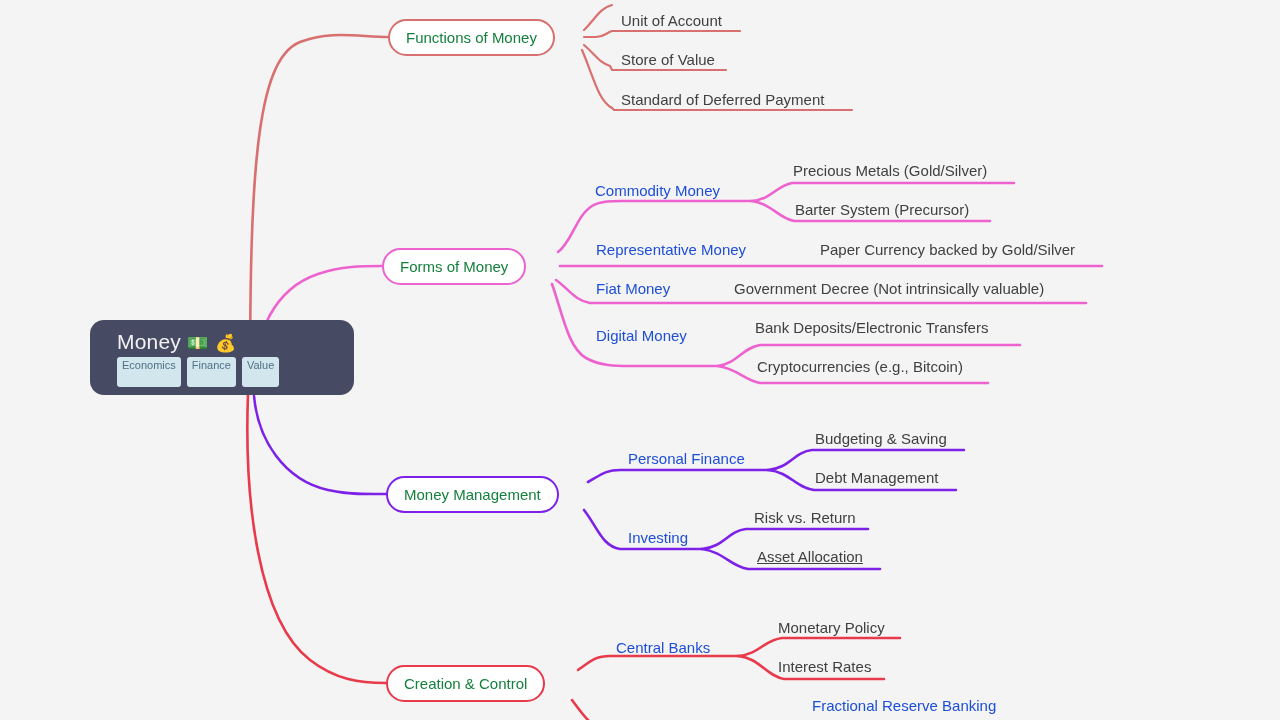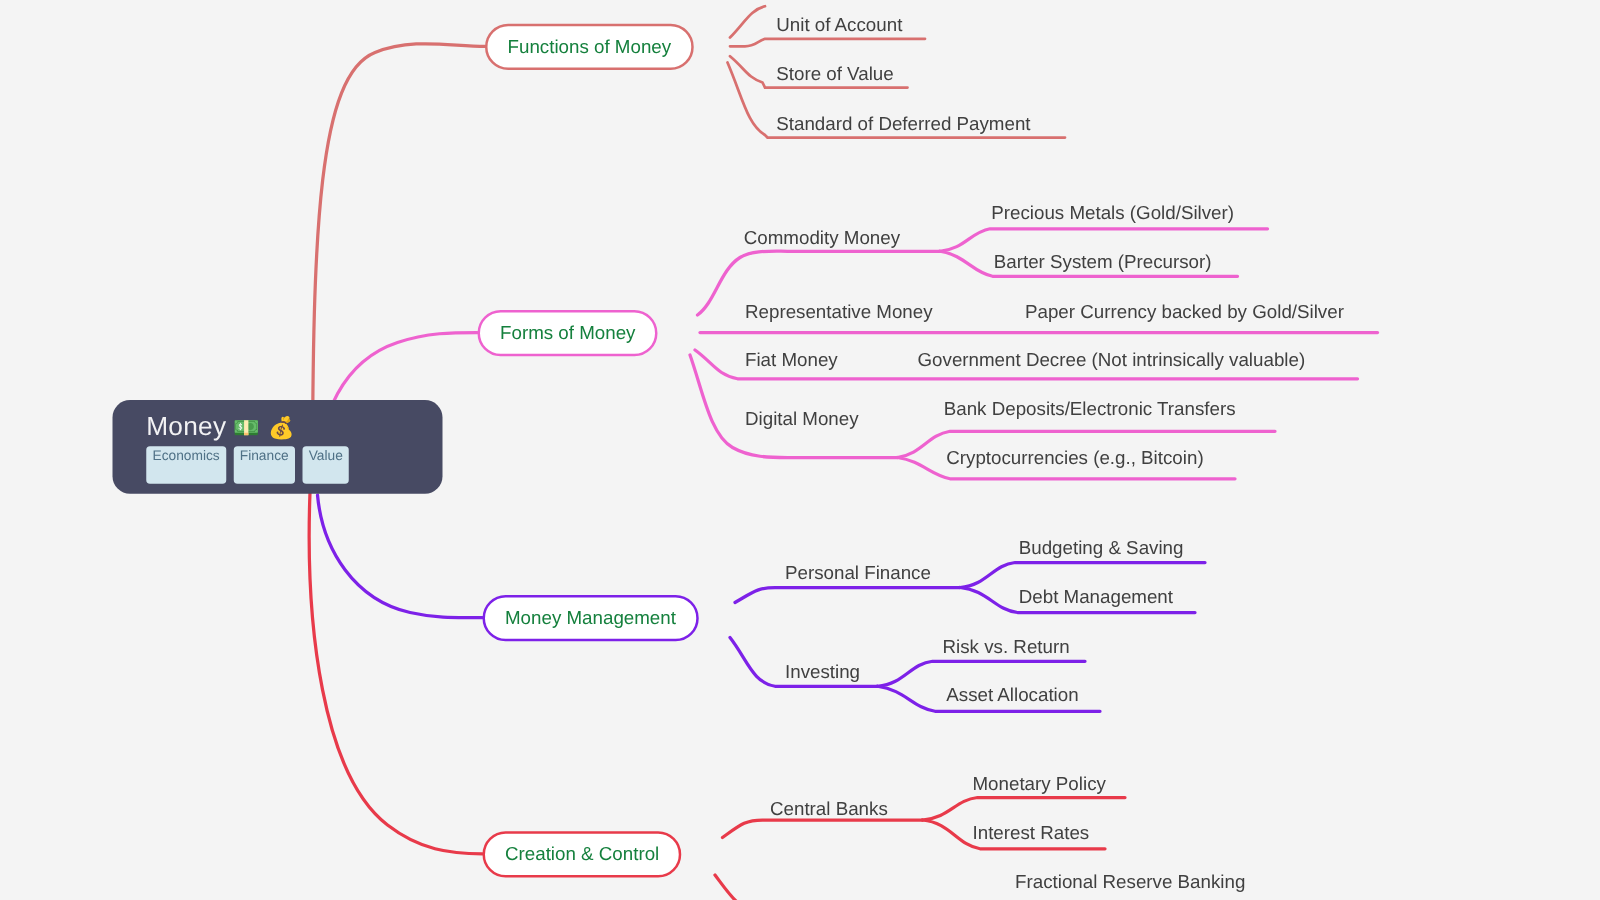--- a/index.html
+++ b/index.html
@@ -70,21 +70,21 @@
   }
 
   
   .lbl {
     position: absolute;
     white-space: nowrap;
     font-size: 15px;
     color: #4a4a4a;
     line-height: 1;
   }
-  .lbl.l2 { font-size: 15px; color: #404040; }
+  .lbl.l2 { font-size: 15px; color: #1d4ed8; }
   .lbl.l3 { font-size: 15px; color: #404040; }
 </style>
 </head>
 <body>
 
 <div id="canvas">
 
   <svg id="links" width="1280" height="720" viewBox="0 0 1280 720" fill="none">
 
     <g stroke="#d8706f" stroke-width="2.6" fill="none" stroke-linecap="round">
@@ -186,21 +186,21 @@
   <div class="pill" style="left:386px; top:476px; border-color:#7d21e8;">
     <span>Money Management</span>
   </div>
 
   <div class="lbl l2" style="left:628px; top:451px;">Personal Finance</div>
   <div class="lbl l3" style="left:815px; top:431px;">Budgeting &amp; Saving</div>
   <div class="lbl l3" style="left:815px; top:470px;">Debt Management</div>
 
   <div class="lbl l2" style="left:628px; top:530px;">Investing</div>
   <div class="lbl l3" style="left:754px; top:510px;">Risk vs. Return</div>
-  <div class="lbl l3" style="left:757px; top:549px;">Asset Allocation</div>
+  <div class="lbl l3" style="left:757px; top:549px;text-decoration:underline;">Asset Allocation</div>
 
   <div class="pill" style="left:386px; top:665px; border-color:#e83a4a;">
     <span>Creation &amp; Control</span>
   </div>
 
   <div class="lbl l2" style="left:616px; top:640px;">Central Banks</div>
   <div class="lbl l3" style="left:778px; top:620px;">Monetary Policy</div>
   <div class="lbl l3" style="left:778px; top:659px;">Interest Rates</div>
 
   <div class="lbl l2" style="left:812px; top:698px;">Fractional Reserve Banking</div>

